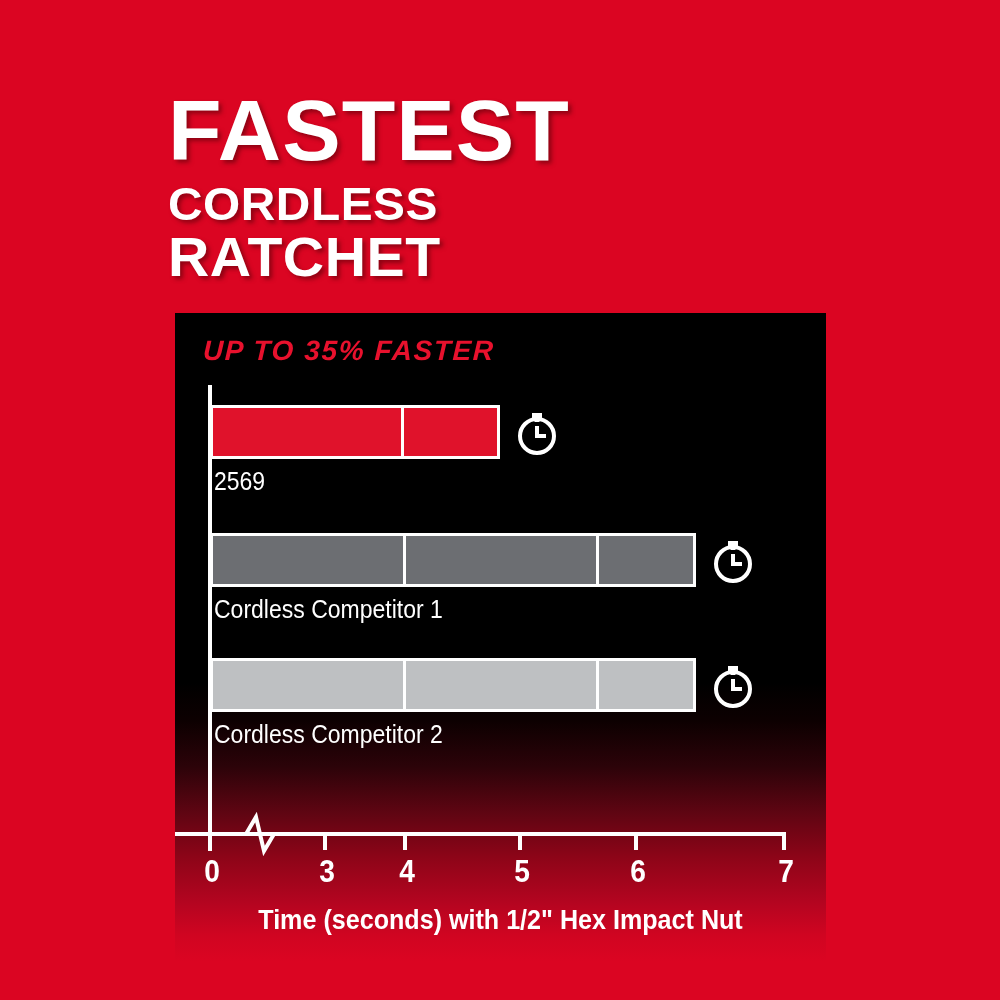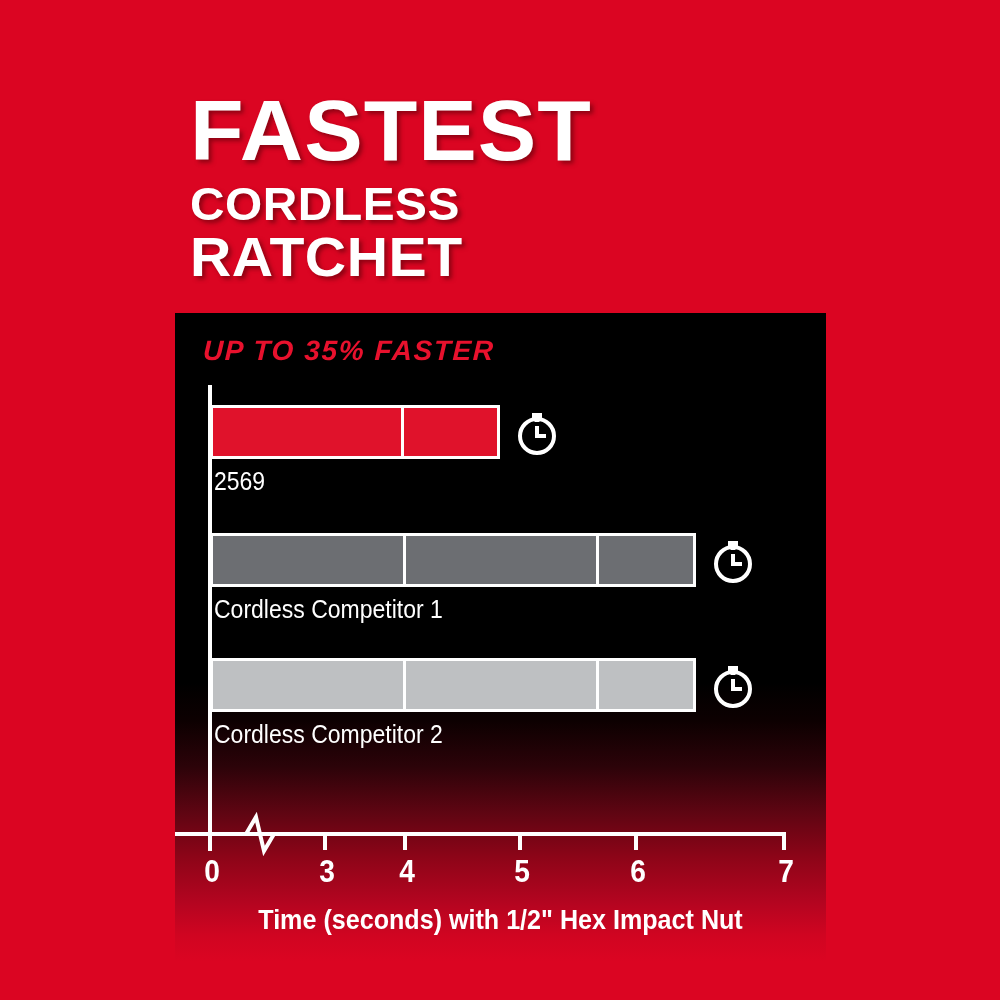--- a/index.html
+++ b/index.html
@@ -11,21 +11,21 @@
     height: 1000px;
     background: #DB0522;
     font-family: "Liberation Sans", sans-serif;
     overflow: hidden;
     position: relative;
   }
 
   
   #headline {
     position: absolute;
-    left: 190px;
+    left: 168px;
     top: 88px;
     width: 700px;
   }
   .hl-line {
     color: #ffffff;
     font-weight: bold;
     letter-spacing: -0.5px;
     text-shadow: 3px 3px 4px rgba(80,0,8,0.55);
     line-height: 0.98;
     white-space: nowrap;

